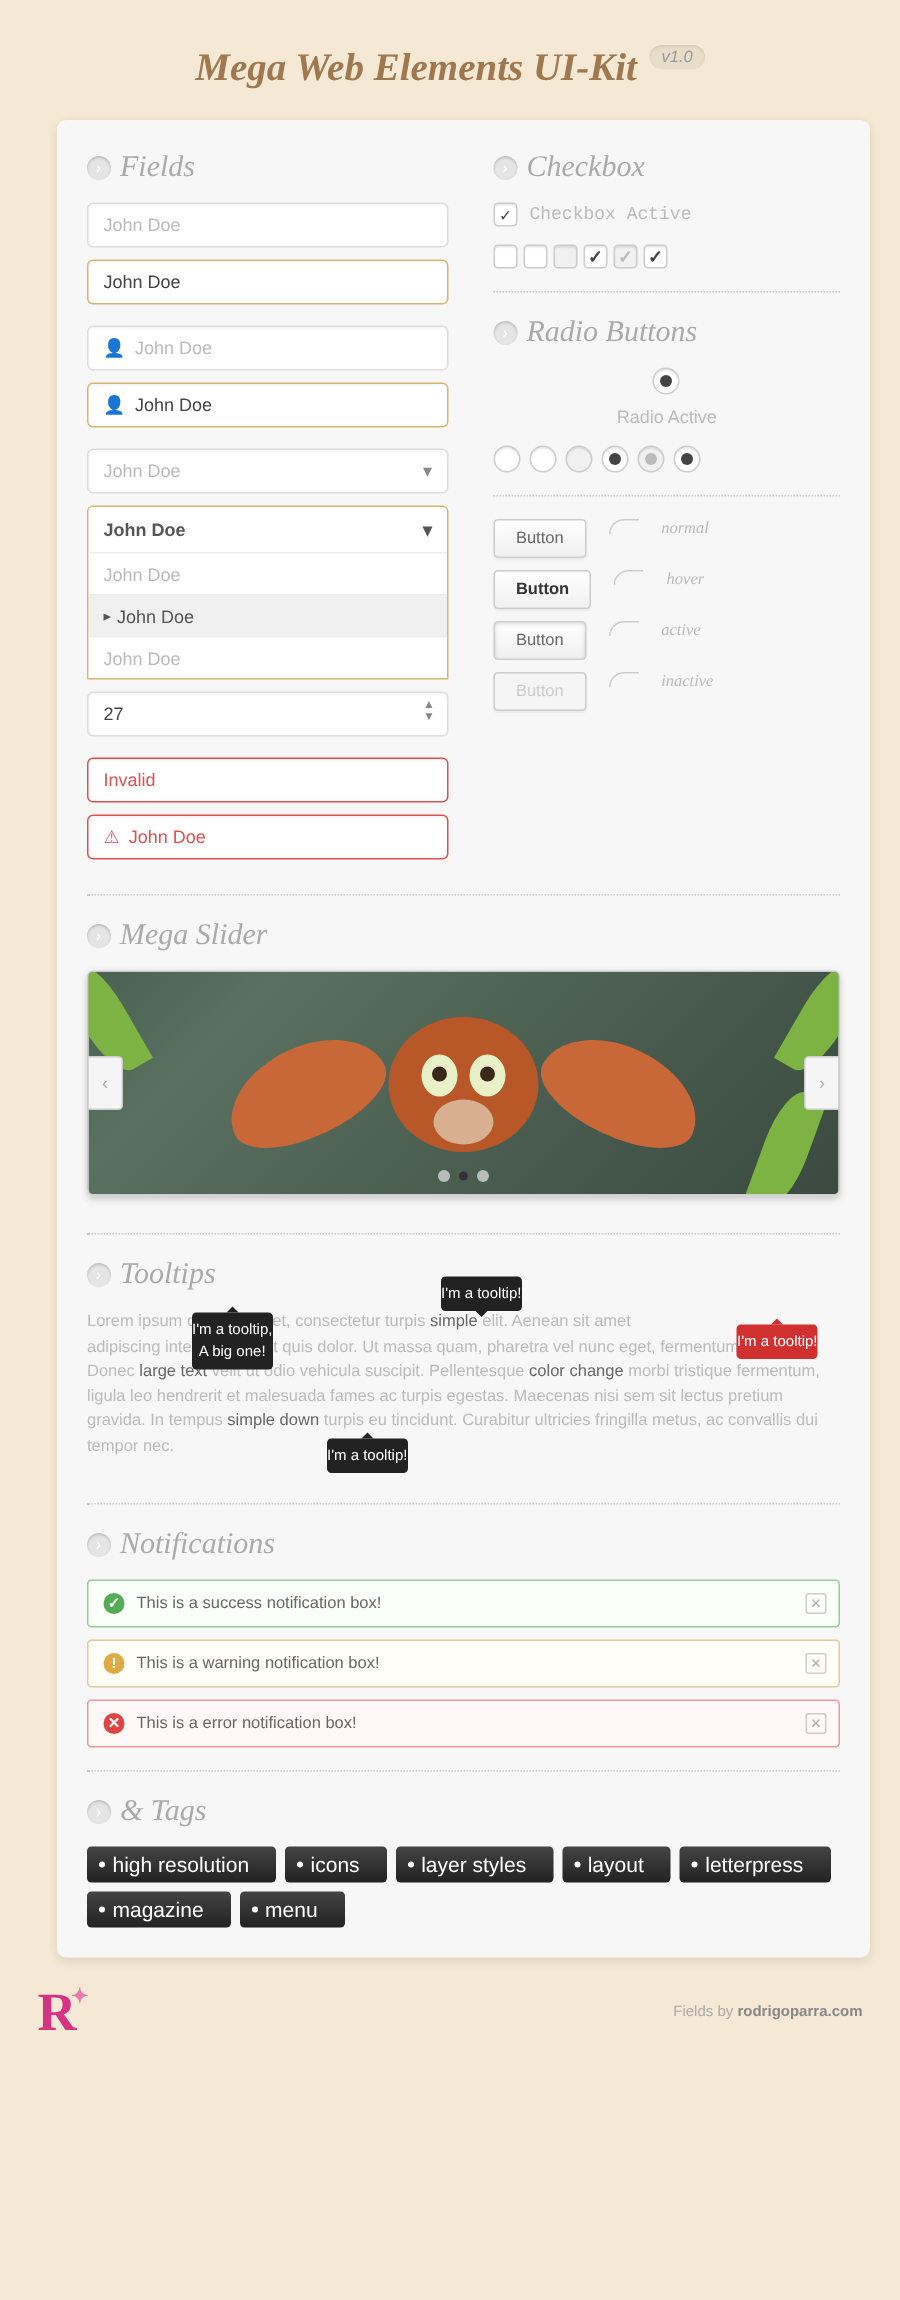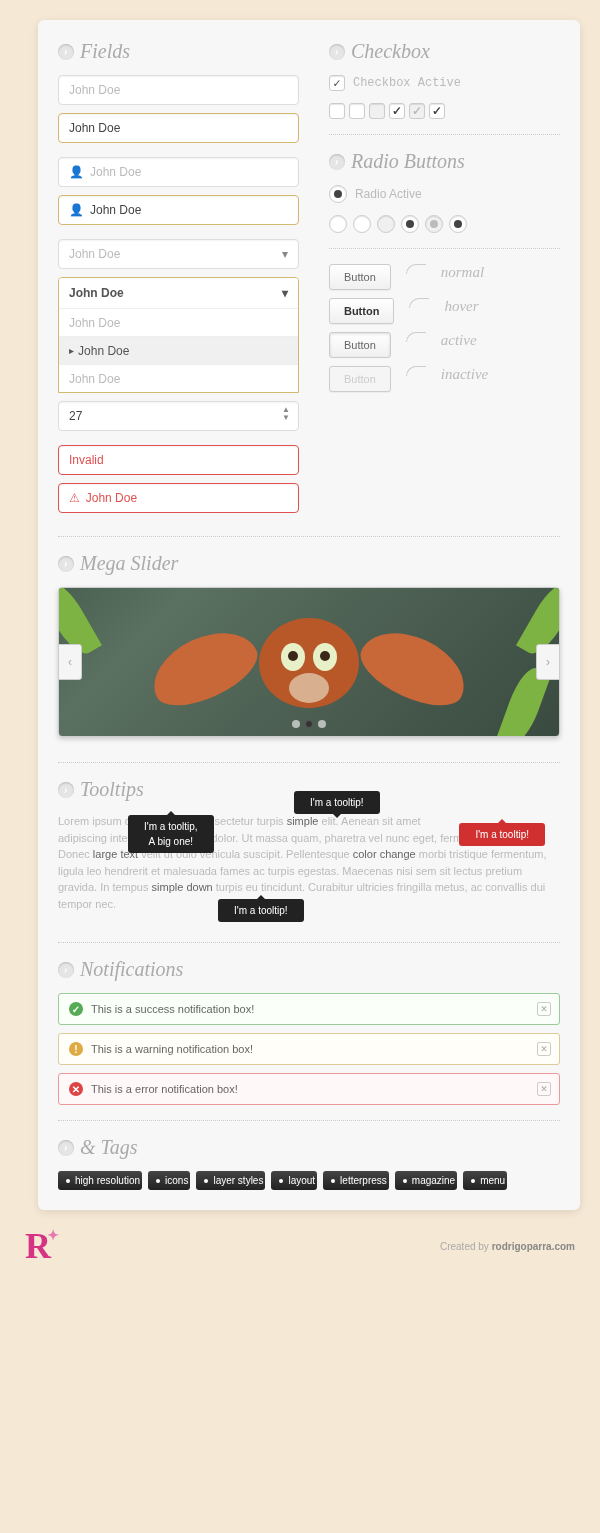--- a/index.html
+++ b/index.html
@@ -31,32 +31,32 @@
 .dropdown-open .opt.hover::before { content: '▸'; margin-right: 4px; font-size: 10px; }
 .stepper { position: relative; }
 .stepper .arrows { position: absolute; right: 8px; top: 4px; display: flex; flex-direction: column; line-height: 8px; font-size: 8px; color: #888; }
 .checkbox-row { display: flex; align-items: center; gap: 8px; margin-bottom: 12px; color: #bbb; font-family: Liberation Mono, monospace; }
 .cb { width: 16px; height: 16px; border: 1px solid #ccc; border-radius: 3px; background: #fff; display: flex; align-items: center; justify-content: center; box-shadow: inset 0 1px 1px rgba(0,0,0,0.1); }
 .cb.checked::after { content: '✓'; color: #444; font-size: 12px; font-weight: bold; }
 .cb.checked.dis::after { color: #bbb; }
 .cb.dis { background: #f0f0f0; }
 .cb-group { display: flex; gap: 4px; }
 .dotted { border-top: 1px dotted #ccc; margin: 15px 0; }
-.radio-row { display: flex; align-items: center; gap: 8px; margin-bottom: 12px; color: #bbb; }
+.radio-row { display: flex; align-items: center; gap: 8px; margin-bottom: 12px; color: #bbb; flex-direction: column; }
 .rd { width: 18px; height: 18px; border: 1px solid #ccc; border-radius: 50%; background: #fff; display: flex; align-items: center; justify-content: center; box-shadow: inset 0 1px 1px rgba(0,0,0,0.1); }
 .rd.checked::after { content: ''; width: 8px; height: 8px; background: #444; border-radius: 50%; }
 .rd.dis { background: #f0f0f0; }
 .rd.dis.checked::after { background: #bbb; }
 .rd-group { display: flex; gap: 6px; }
 .btn-row { display: flex; gap: 15px; margin-bottom: 8px; }
 .btn { padding: 6px 14px; border: 1px solid #ccc; border-radius: 3px; background: linear-gradient(#fff,#f0f0f0); color: #666; font-size: 11px; box-shadow: 0 1px 1px rgba(0,0,0,0.05); }
 .btn.hover { color: #333; font-weight: bold; }
 .btn.active { box-shadow: inset 0 1px 3px rgba(0,0,0,0.15); }
 .btn.inactive { color: #ccc; background: #f5f5f5; }
-.btn-label { font-family: 'Brush Script MT', cursive; font-style: italic; color: #bbb; font-size: 15px; }
+.btn-label { font-family: 'Brush Script MT', cursive; font-style: italic; color: #bbb; font-size: 11px; }
 .curve { width: 20px; height: 10px; border-top: 1px solid #ccc; border-left: 1px solid #ccc; border-top-left-radius: 10px; }
 .slider { border: 1px solid #ccc; border-radius: 4px; height: 150px; background: linear-gradient(135deg,#4a6050 0%,#5a7060 20%,#3a4a40 100%); position: relative; overflow: hidden; box-shadow: 0 2px 5px rgba(0,0,0,0.2); }
 .slider .creature { position: absolute; left: 50%; top: 50%; transform: translate(-50%,-45%); width: 240px; height: 120px; }
 .ear { position: absolute; width: 110px; height: 60px; background: #c86838; border-radius: 50% 50% 50% 50% / 60% 60% 40% 40%; top: 30px; }
 .ear.left { left: -40px; transform: rotate(-25deg); }
 .ear.right { right: -40px; transform: rotate(25deg); }
 .head { position: absolute; left: 70px; top: 10px; width: 100px; height: 90px; background: #b85828; border-radius: 50%; }
 .eye { position: absolute; width: 24px; height: 28px; background: #e8f0c8; border-radius: 50%; top: 25px; }
 .eye.l { left: 22px; }
 .eye.r { right: 22px; }
@@ -67,47 +67,51 @@
 .leaf.tr { top: -10px; right: -5px; transform: rotate(30deg) scaleX(-1); }
 .leaf.br { bottom: -10px; right: 20px; transform: rotate(20deg) scaleX(-1); }
 .slider-nav { position: absolute; top: 50%; transform: translateY(-50%); width: 24px; height: 36px; background: #f5f5f5; border: 1px solid #ccc; display: flex; align-items: center; justify-content: center; color: #aaa; border-radius: 3px; }
 .slider-nav.prev { left: -1px; border-radius: 0 3px 3px 0; }
 .slider-nav.next { right: -1px; border-radius: 3px 0 0 3px; }
 .slider-dots { position: absolute; bottom: 8px; left: 50%; transform: translateX(-50%); display: flex; gap: 5px; }
 .dot { width: 8px; height: 8px; border-radius: 50%; background: #fff; opacity: 0.6; }
 .dot.active { opacity: 1; border: 1px solid #555; background: #333; }
 .lorem { color: #bbb; line-height: 1.5; font-size: 11px; position: relative; }
 .lorem .keyword { color: #666; }
-.tooltip { position: absolute; background: #222; color: #fff; padding: 4px 16px; border-radius: 3px; font-size: 10px; white-space: nowrap; }
+.tooltip { position: absolute; background: #222; color: #fff; padding: 4px 0; border-radius: 3px; font-size: 10px; white-space: nowrap; }
 .tooltip.red { background: #d03030; }
 .tooltip::after { content: ''; position: absolute; border: 4px solid transparent; }
 .tooltip.top::after { top: 100%; left: 50%; margin-left: -4px; border-top-color: #222; }
 .tooltip.bottom::after { bottom: 100%; left: 50%; margin-left: -4px; border-bottom-color: #222; }
 .tooltip.red.bottom::after { border-bottom-color: #d03030; }
 .notif { border: 1px solid; border-radius: 3px; padding: 8px 10px; margin-bottom: 8px; display: flex; align-items: center; gap: 8px; font-size: 11px; color: #666; position: relative; }
 .notif.success { border-color: #9c9; background: #fafffa; }
 .notif.warning { border-color: #dc9; background: #fffef8; }
 .notif.error { border-color: #e99; background: #fff8f8; }
 .notif-icon { width: 14px; height: 14px; border-radius: 50%; display: flex; align-items: center; justify-content: center; color: #fff; font-size: 10px; font-weight: bold; }
 .notif.success .notif-icon { background: #5a5; }
 .notif.warning .notif-icon { background: #da4; }
 .notif.error .notif-icon { background: #d44; }
 .notif-close { position: absolute; right: 8px; width: 14px; height: 14px; border: 1px solid #ccc; border-radius: 2px; display: flex; align-items: center; justify-content: center; font-size: 9px; color: #aaa; }
 .tags { display: flex; flex-wrap: wrap; gap: 6px; }
-.tag { background: linear-gradient(#444,#222); color: #fff; padding: 4px 2px 4px 8px; border-radius: 3px; font-size: 10px; display: flex; align-items: center; gap: 5px; }
+.tag { background: linear-gradient(#444,#222); color: #fff; padding: 4px 18px 4px 8px; border-radius: 3px; font-size: 14px; display: flex; align-items: center; gap: 5px; }
 .tag::before { content: ''; width: 4px; height: 4px; background: #fff; border-radius: 50%; }
 .footer { display: flex; justify-content: space-between; align-items: center; padding: 15px 5px 0; font-size: 10px; color: #aaa; }
 .footer strong { color: #888; }
 .logo-r { font-family: 'Brush Script MT', cursive; font-size: 36px; color: #d63384; font-weight: bold; position: relative; }
 .logo-r::after { content: '✦'; position: absolute; font-size: 14px; top: 2px; right: -8px; color: #e878b0; }
 </style>
 </head>
 <body>
 
 <div class="page">
+  <div class="header">
+    <span class="title">Mega Web Elements UI-Kit</span>
+    <span class="version">v1.0</span>
+  </div>
 
   <div class="card">
     <div class="two-col">
       <div class="col-left">
         <div class="section-title">
             <span class="disc"></span>
             <span>Fields</span>
           </div>
 
         <div class="input placeholder">John Doe</div>
@@ -285,15 +289,15 @@
       <span class="tag">layer styles</span>
       <span class="tag">layout</span>
       <span class="tag">letterpress</span>
       <span class="tag">magazine</span>
       <span class="tag">menu</span>
     </div>
   </div>
 
   <div class="footer">
     <span class="logo-r">R</span>
-    <span><span>Created by</span> <strong>rodrigoparra.com</strong></span>
+    <span><span>Fields by</span> <strong>rodrigoparra.com</strong></span>
   </div>
 </div>
 
 </body></html>

